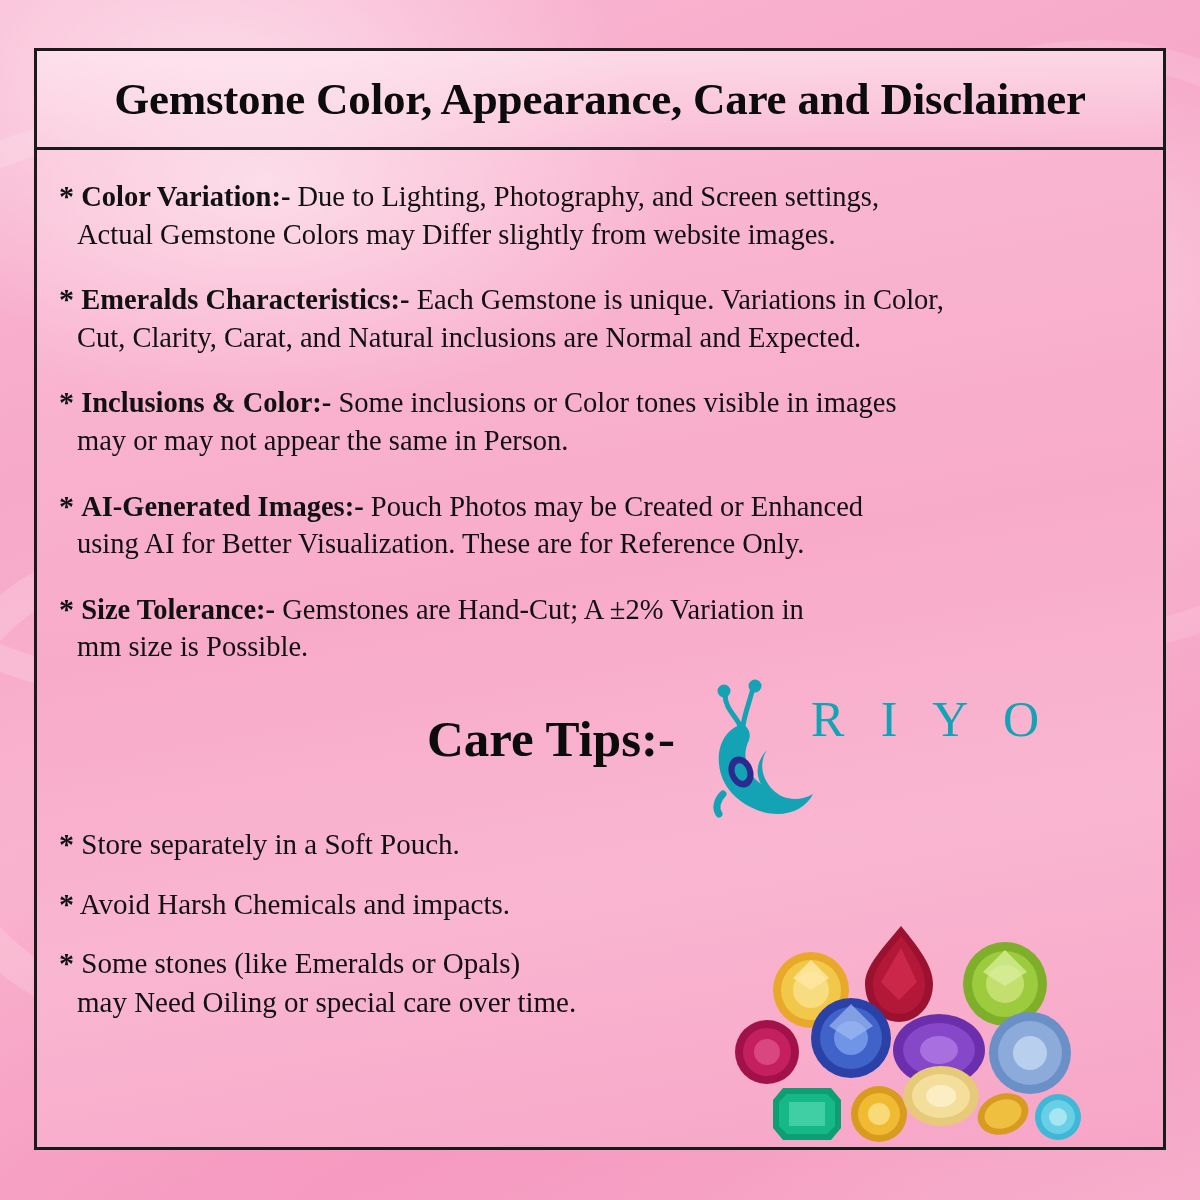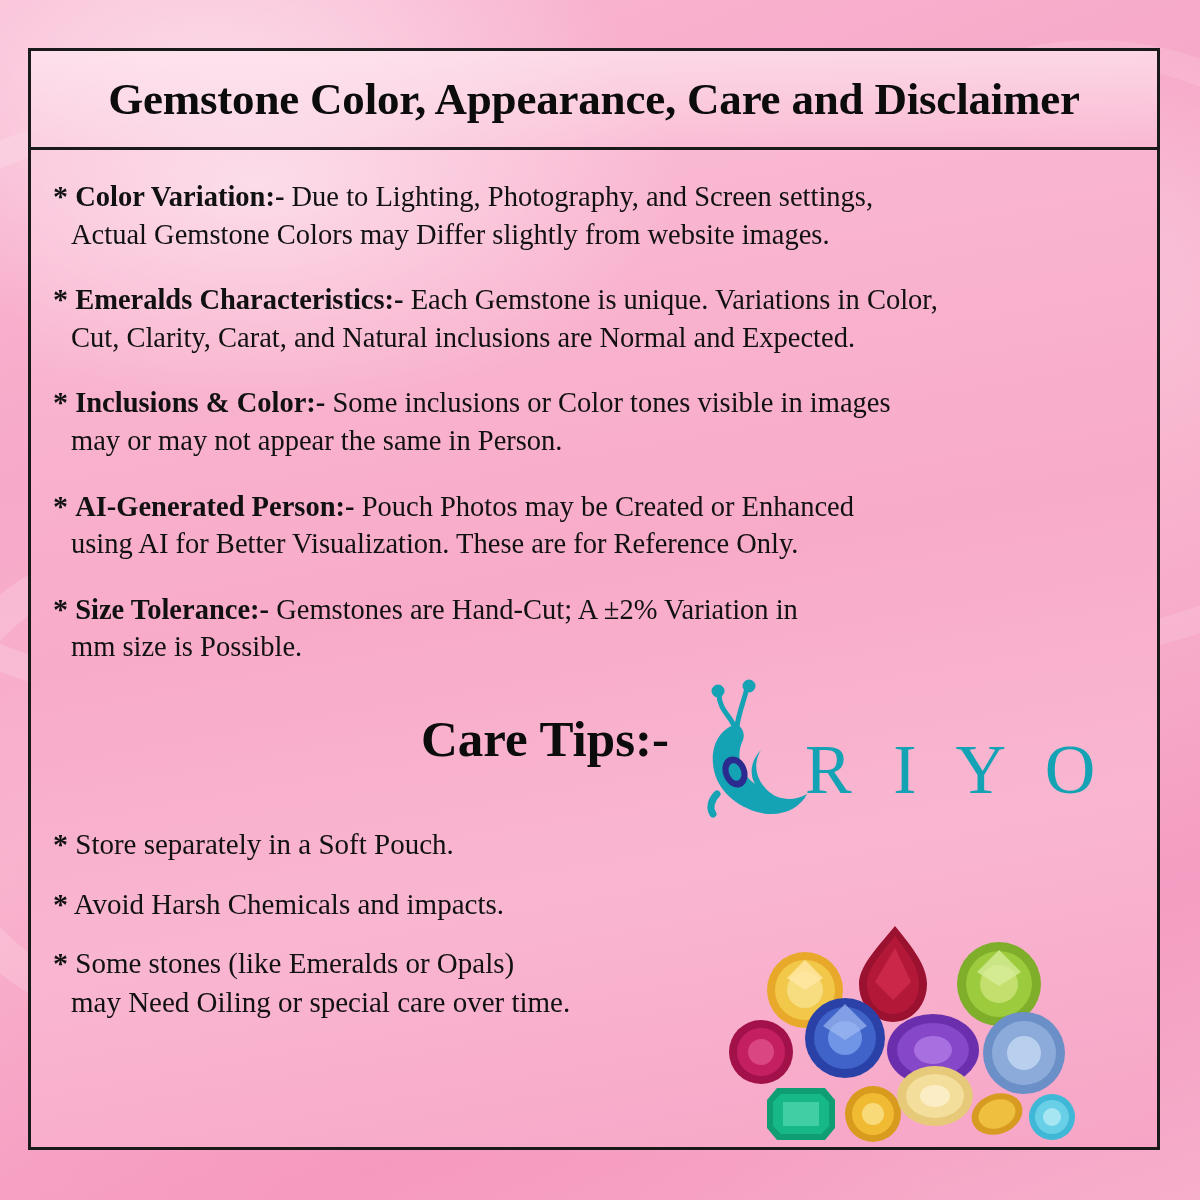--- a/index.html
+++ b/index.html
@@ -30,21 +30,21 @@
     border-radius: 50%;
     border: 26px solid rgba(255,255,255,0.16);
     pointer-events: none;
   }
   .swirl.s1 { left: -180px; top: 120px; width: 520px; height: 520px; }
   .swirl.s2 { left: -90px; top: 540px; width: 420px; height: 420px; border-width: 34px; }
   .swirl.s3 { right: -200px; top: 40px; width: 560px; height: 560px; border-color: rgba(255,255,255,0.12); }
 
   .card {
     position: absolute;
-    left: 28px;
+    left: 34px;
     top: 48px;
     width: 1132px;
     height: 1102px;
     box-sizing: border-box;
     border: 3px solid #1a1a1a;
     background:
       radial-gradient(ellipse 700px 380px at 20% 12%, rgba(255,255,255,0.5), rgba(255,255,255,0) 60%),
       linear-gradient(170deg, #fbc3d9 0%, #f9b5d0 22%, #f8abc9 48%, #f9b6d1 72%, #f7a5c6 100%);
     overflow: hidden;
   }
@@ -107,25 +107,24 @@
     position: absolute;
     left: 600px;
     top: -16px;
     width: 520px;
     height: 150px;
   }
   .brand-text {
     position: absolute;
     left: 152px;
     top: 14px;
-    font-size: 70px;
+    font-size: 50px;
     letter-spacing: 12px;
     color: #13a3b5;
     font-family: "Liberation Serif", serif;
-    margin-top: 40px;
   }
   .peacock {
     position: absolute;
     left: 20px;
     top: 0;
     width: 150px;
     height: 150px;
   }
   .care-list {
     margin-top: 14px;
@@ -181,21 +180,21 @@
         <span class="ln">
           <span class="ast">*</span>
           <span class="lbl">Inclusions &amp; Color:-</span><span> Some inclusions or Color tones visible in images</span>
         </span>
         <span class="ln indent">may or may not appear the same in Person.</span>
       </div>
 
       <div class="item">
         <span class="ln">
           <span class="ast">*</span>
-          <span class="lbl">AI-Generated Person:-</span><span> Pouch Photos may be Created or Enhanced</span>
+          <span class="lbl">AI-Generated Images:-</span><span> Pouch Photos may be Created or Enhanced</span>
         </span>
         <span class="ln indent">using AI for Better Visualization. These are for Reference Only.</span>
       </div>
 
       <div class="item">
         <span class="ln">
           <span class="ast">*</span>
           <span class="lbl">Size Tolerance:-</span><span> Gemstones are Hand-Cut; A ±2% Variation in</span>
         </span>
         <span class="ln indent">mm size is Possible.</span>

